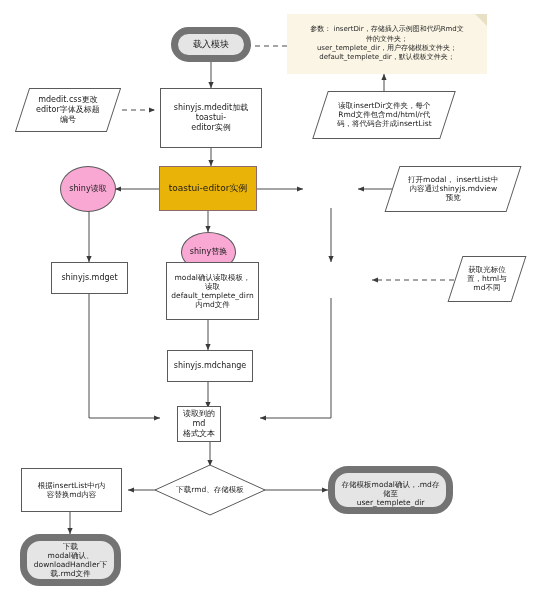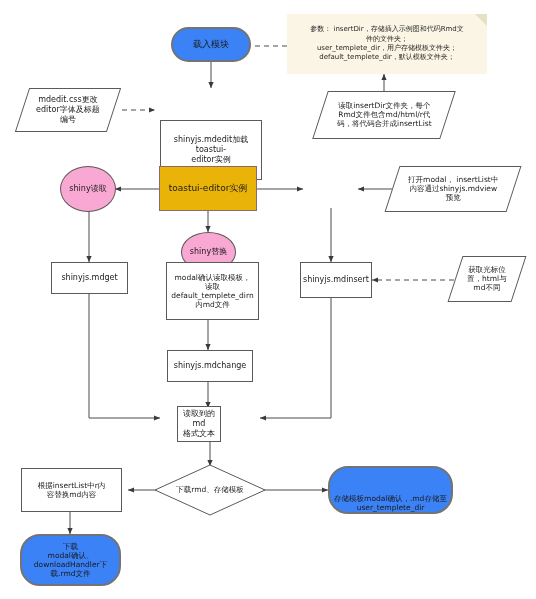--- a/index.html
+++ b/index.html
@@ -44,22 +44,22 @@
   
   .rect {
     border: 1px solid #5a5a5a;
     background: #ffffff;
   }
   .rect-pink {
     border: 1px solid #8a6a6a;
     background: #eab308;
   }
   .stadium {
-    border: 2px solid #737373;
-    background: #3b82f6;
+    border: 7px solid #737373;
+    background: #e5e5e5;
     border-radius: 20px;
   }
   .ellipse {
     border: 1px solid #5a5a5a;
     background: #f9a8d4;
     border-radius: 50%;
   }
   .para {
     border: 1px solid #5a5a5a;
     background: #ffffff;
@@ -184,21 +184,21 @@
   <div class="node stadium fs9" style="left:171px; top:27px; width:80px; height:35px;">
     <span class="txt">载入模块</span>
   </div>
 
   <div class="node para fs8" style="left:22px; top:88px; width:92px; height:44px;">
     <span class="txt">mdedit.css更改
 editor字体及标题
 编号</span>
   </div>
 
-  <div class="node rect fs8" style="left:160px; top:88px; width:102px; height:60px;margin-top:32px;">
+  <div class="node rect fs8" style="left:160px; top:88px; width:102px; height:60px;">
     <span class="txt">shinyjs.mdedit加载toastui-
 editor实例</span>
   </div>
 
   <div class="note fs7" style="left:287px; top:14px; width:200px; height:60px;">
     <div class="note-body">参数： insertDir，存储插入示例图和代码Rmd文
 件的文件夹；
 user_templete_dir，用户存储模板文件夹；
 default_templete_dir，默认模板文件夹；</div>
     <div class="fold"></div>
@@ -239,23 +239,20 @@
     <span class="txt">shinyjs.mdget</span>
   </div>
 
   <div class="node rect fs75" style="left:166px; top:262px; width:93px; height:58px;">
     <span class="txt">modal确认读取模板，
 读取
 default_templete_dirn
 内md文件</span>
   </div>
 
-  <div class="node rect fs8" style="left:300px; top:262px; width:72px; height:36px;">
-    <span class="txt">shinyjs.mdinsert</span>
-  </div>
 
   <div class="node rect fs8" style="left:167px; top:350px; width:86px; height:32px;">
     <span class="txt">shinyjs.mdchange</span>
   </div>
 
   <div class="node rect fs8" style="left:177px; top:406px; width:44px; height:36px;">
     <span class="txt">读取到的md
 格式文本</span>
   </div>
 

